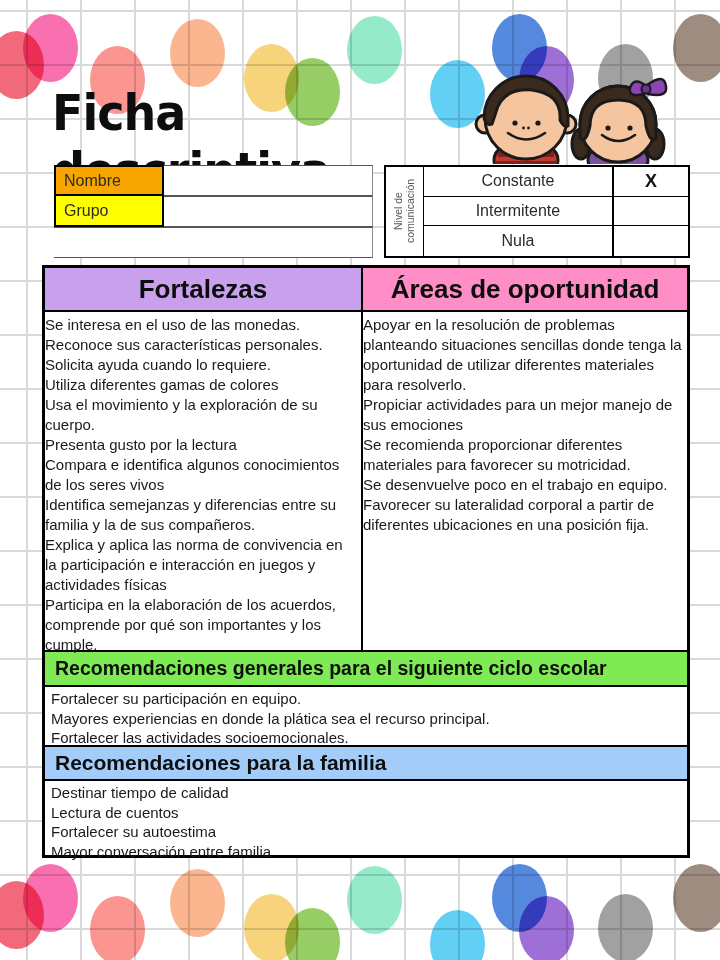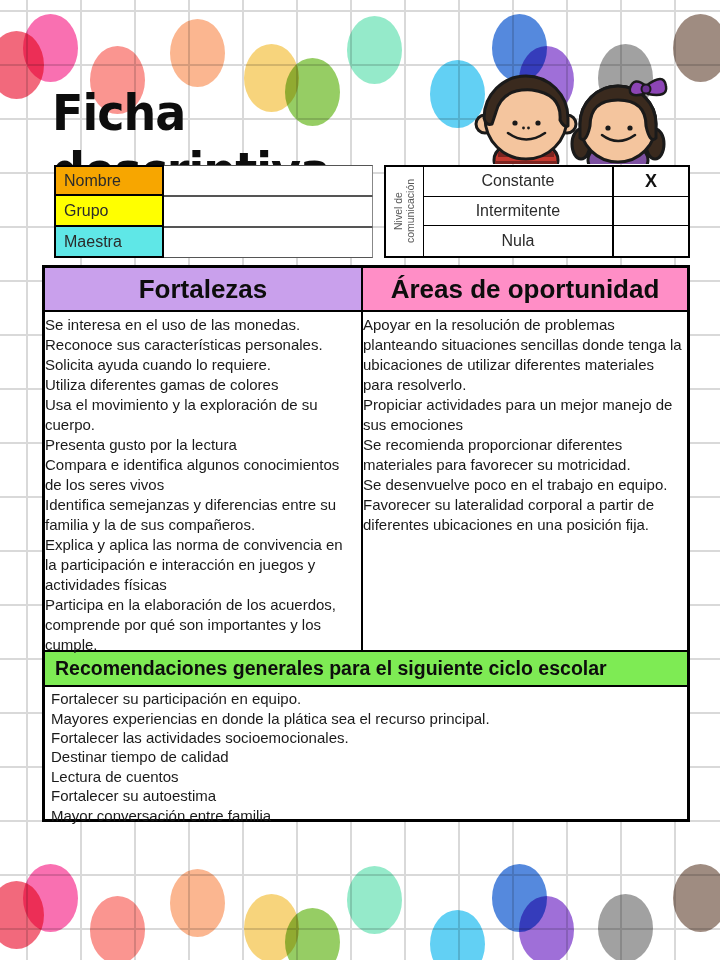--- a/index.html
+++ b/index.html
@@ -155,21 +155,20 @@
     <div class="info-left" id="info-table">
         <div class="info-field">
           <div class="info-label" style="background: rgb(247, 166, 0);">Nombre</div>
           <div class="info-value"></div>
         </div>
         <div class="info-field">
           <div class="info-label" style="background: rgb(255, 255, 0);">Grupo</div>
           <div class="info-value"></div>
         </div>
         <div class="info-field">
-          <div class="info-label" style="background: rgb(95, 231, 231);">Maestra</div>
           <div class="info-value"></div>
         </div>
       </div>
     <div class="comm-table">
       <div class="comm-side">
         <div class="comm-side-text">Nivel de comunicación</div>
       </div>
 
     <div class="comm-label">Constante</div>
         <div class="comm-mark">X</div>
@@ -192,33 +191,34 @@
           <div class="line">Solicita ayuda cuando lo requiere.</div>
           <div class="line">Utiliza diferentes gamas de colores</div>
           <div class="line">Usa el movimiento y la exploración de su cuerpo.</div>
           <div class="line">Presenta gusto por la lectura</div>
           <div class="line">Compara e identifica algunos conocimientos de los seres vivos</div>
           <div class="line">Identifica semejanzas y diferencias entre su familia y la de sus compañeros.</div>
           <div class="line">Explica y aplica las norma de convivencia en la participación e interacción en juegos y actividades físicas</div>
           <div class="line">Participa en la elaboración de los acuerdos, comprende por qué son importantes y los cumple.</div>
         </div>
       <div class="col-cell col-cell-right" id="areas-lines">
-          <div class="line">Apoyar en la resolución de problemas planteando situaciones sencillas donde tenga la ubicaciones de utilizar diferentes materiales para resolverlo.</div>
+          <div class="line">Apoyar en la resolución de problemas planteando situaciones sencillas donde tenga la oportunidad de utilizar diferentes materiales para resolverlo.</div>
           <div class="line">Propiciar actividades para un mejor manejo de sus emociones</div>
           <div class="line">Se recomienda proporcionar diferentes materiales para favorecer su motricidad.</div>
           <div class="line">Se desenvuelve poco en el trabajo en equipo.</div>
           <div class="line">Favorecer su lateralidad corporal a partir de diferentes ubicaciones en una posición fija.</div>
         </div>
     </div>
     <div class="banner banner-green" style="background: rgb(126, 235, 84);">Recomendaciones generales para el siguiente ciclo escolar</div>
     <div class="plain-block plain-general" id="general-lines">
         <div class="line">Fortalecer su participación en equipo.</div>
         <div class="line">Mayores experiencias en donde la plática sea el recurso principal.</div>
         <div class="line">Fortalecer las actividades socioemocionales.</div>
       </div>
+    <div class="banner banner-blue" style="background: rgb(163, 205, 248);">Recomendaciones para la familia</div>
     <div class="plain-block plain-family" id="family-lines">
         <div class="line">Destinar tiempo de calidad</div>
         <div class="line">Lectura de cuentos</div>
         <div class="line">Fortalecer su autoestima</div>
         <div class="line">Mayor conversación entre familia</div>
       </div>
   </div>
 
 </div>
 

